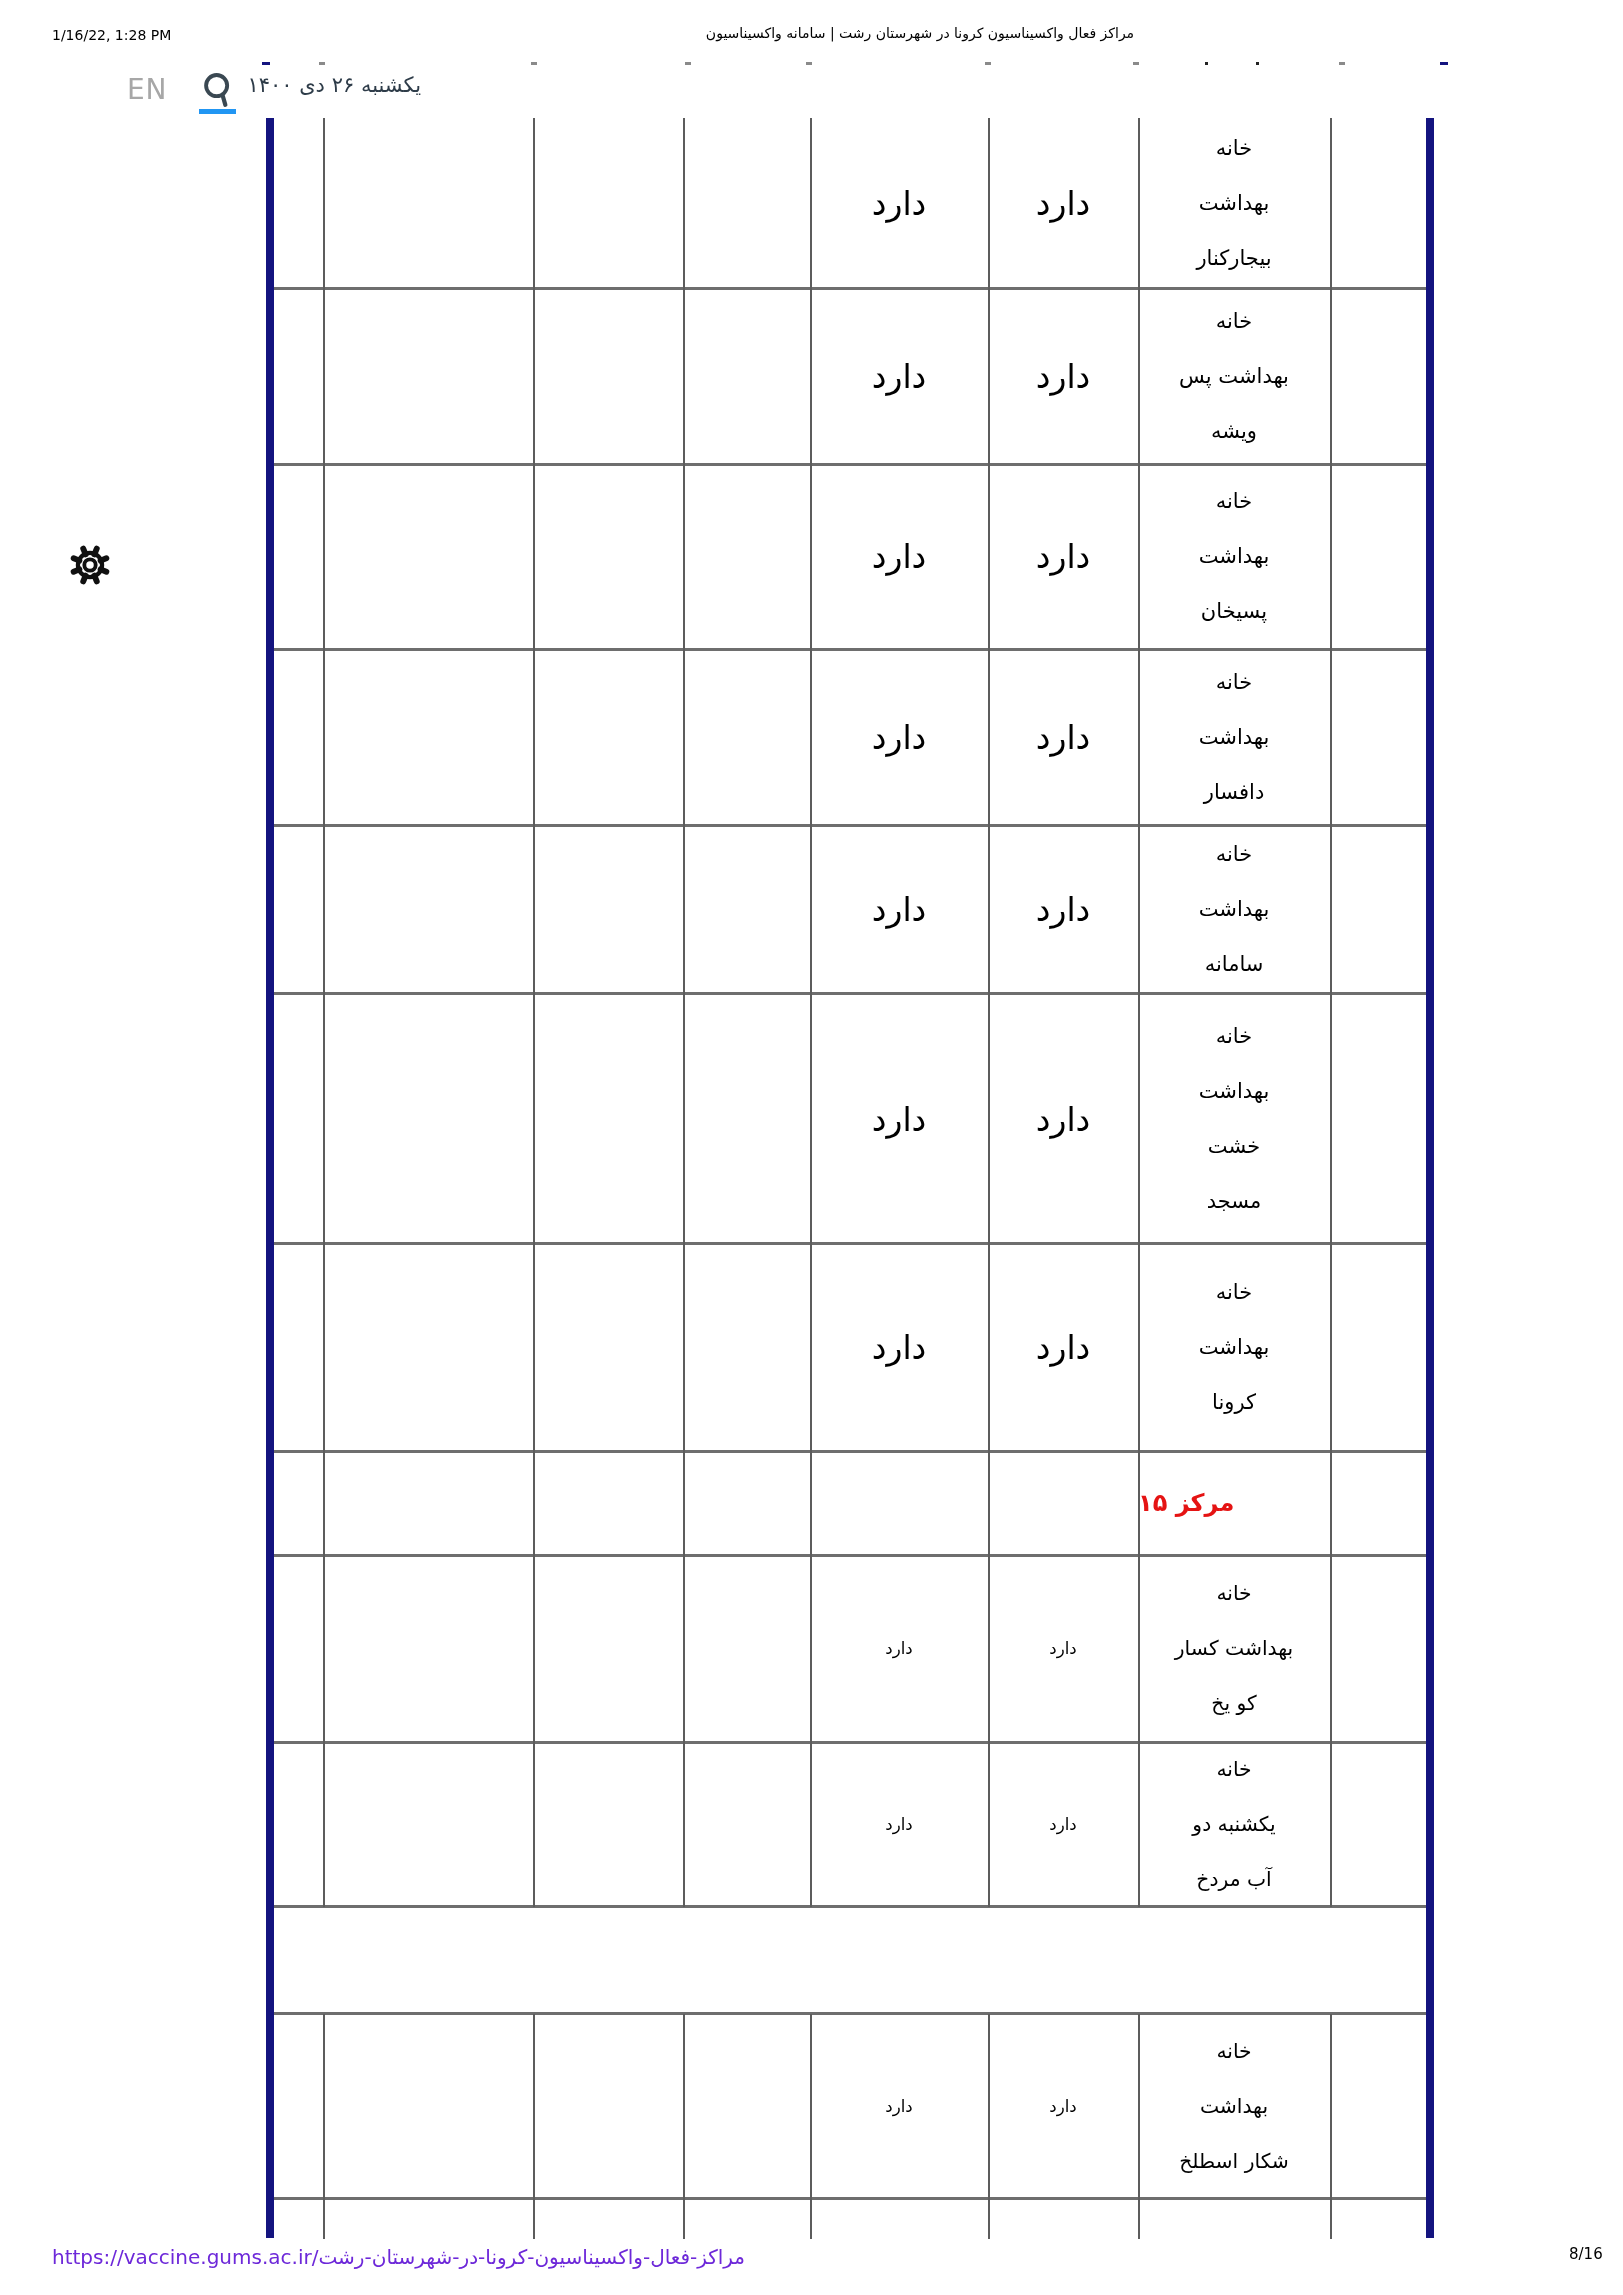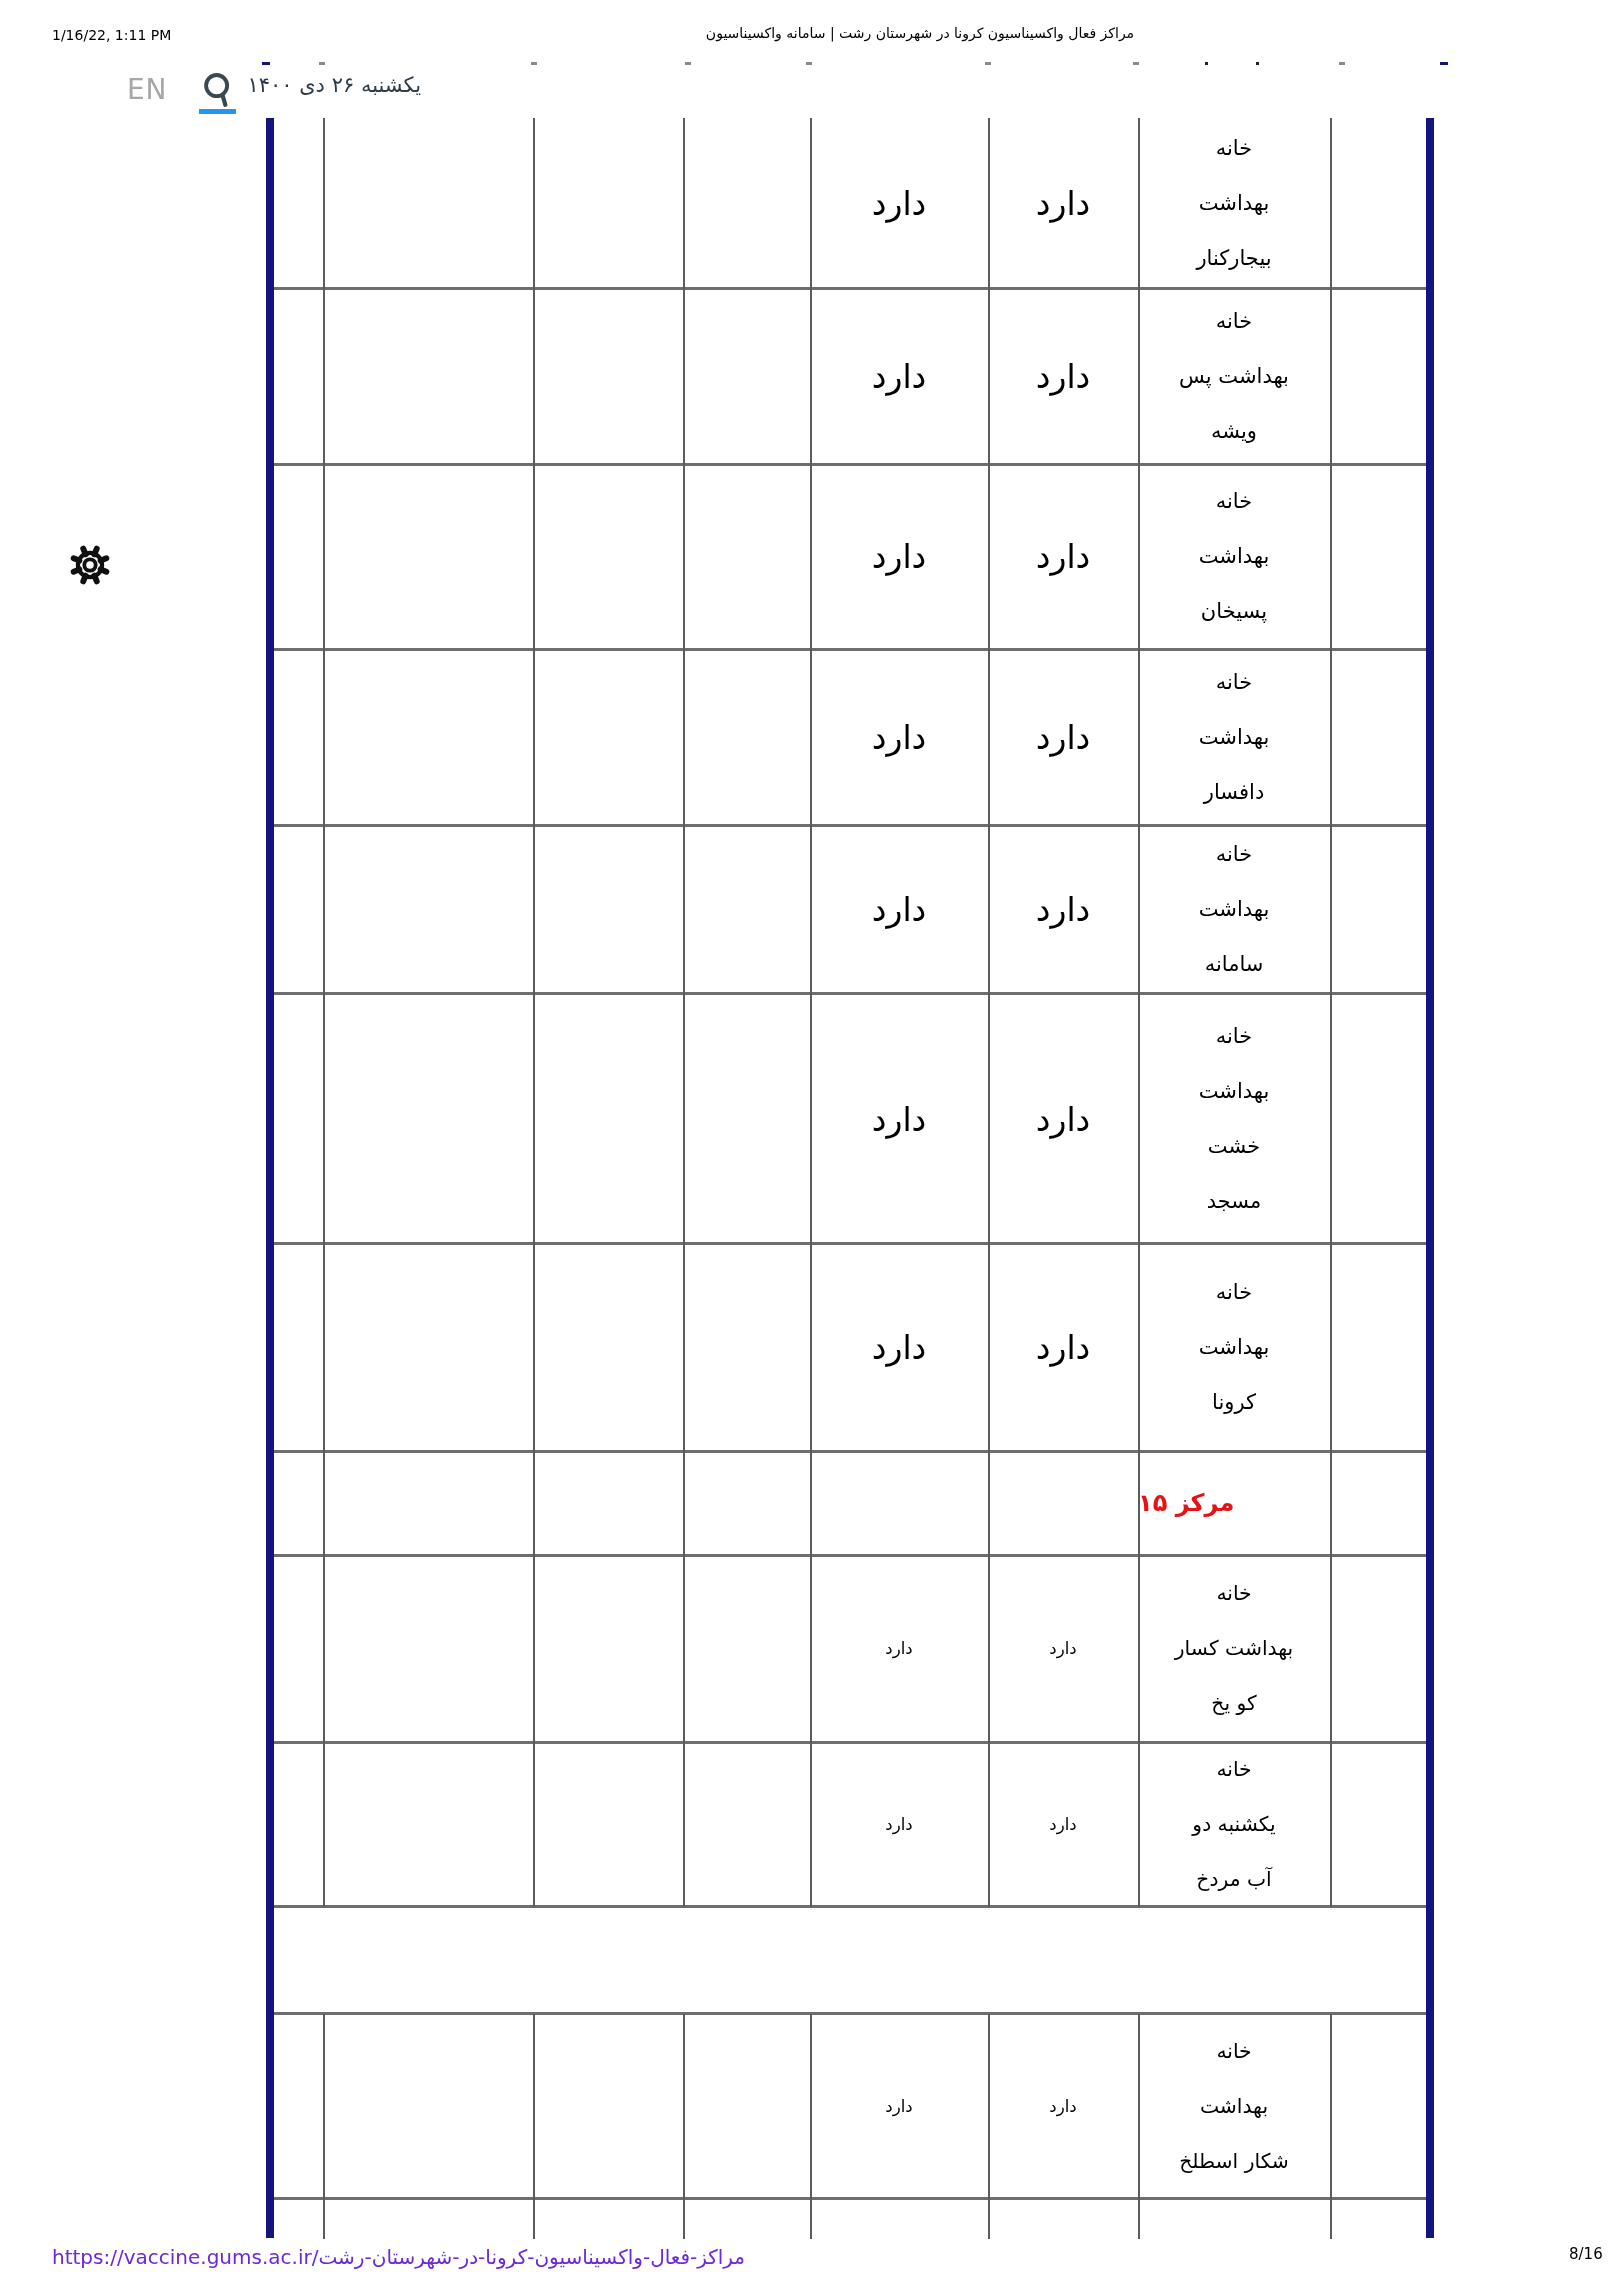--- a/index.html
+++ b/index.html
@@ -33,21 +33,21 @@
   .status-small{font-size:16.6px;}
   .group-label{font-size:24px;font-weight:bold;}
   .dash{top:62px;height:2.8px;}
   .partial-clip{overflow:hidden;}
 </style>
 </head>
 <body>
 
 <div class="page">
 
-  <div class="abs print-datetime">1/16/22, 1:11 PM</div>
+  <div class="abs print-datetime">1/16/22, 1:28 PM</div>
   <div class="abs print-title">مراکز فعال واکسیناسیون کرونا در شهرستان رشت | سامانه واکسیناسیون</div>
 
   <button class="abs lang-label">EN</button>
 
   <button class="abs search-btn" title="">
     <span>
       <svg width="40" height="44" viewBox="0 0 43 48">
         <circle cx="20" cy="17" r="11.5" fill="none" stroke="#3a4852" stroke-width="4.2"></circle>
         <line x1="26.5" y1="27.5" x2="29.5" y2="38" stroke="#3a4852" stroke-width="4.6" stroke-linecap="round"></line>
       </svg>

